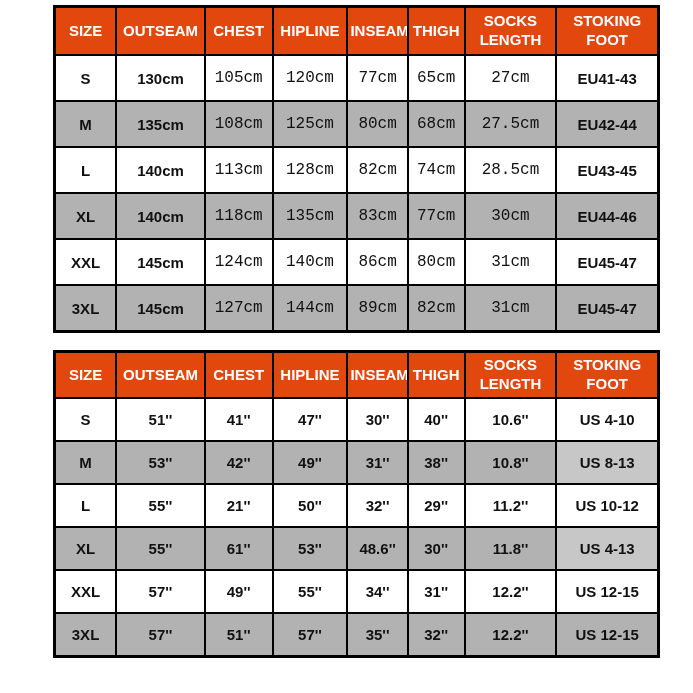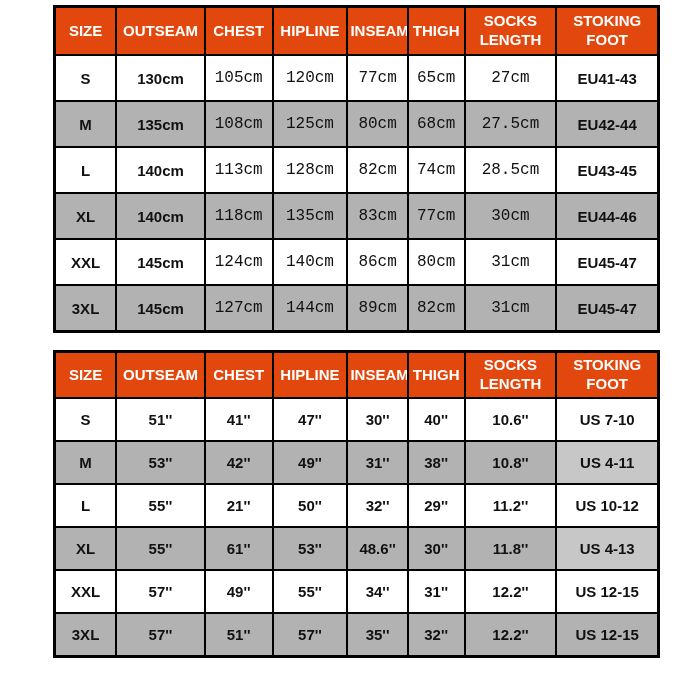--- a/index.html
+++ b/index.html
@@ -179,31 +179,31 @@
       </thead>
       <tbody>
         <tr>
           <td>S</td>
           <td>51''</td>
           <td>41''</td>
           <td>47''</td>
           <td>30''</td>
           <td>40''</td>
           <td>10.6''</td>
-          <td>US 7-10</td>
+          <td>US 4-10</td>
         </tr>
         <tr>
           <td>M</td>
           <td>53''</td>
           <td>42''</td>
           <td>49''</td>
           <td>31''</td>
           <td>38''</td>
           <td>10.8''</td>
-          <td>US 4-11</td>
+          <td>US 8-13</td>
         </tr>
         <tr>
           <td>L</td>
           <td>55''</td>
           <td>21''</td>
           <td>50''</td>
           <td>32''</td>
           <td>29''</td>
           <td>11.2''</td>
           <td>US 10-12</td>

